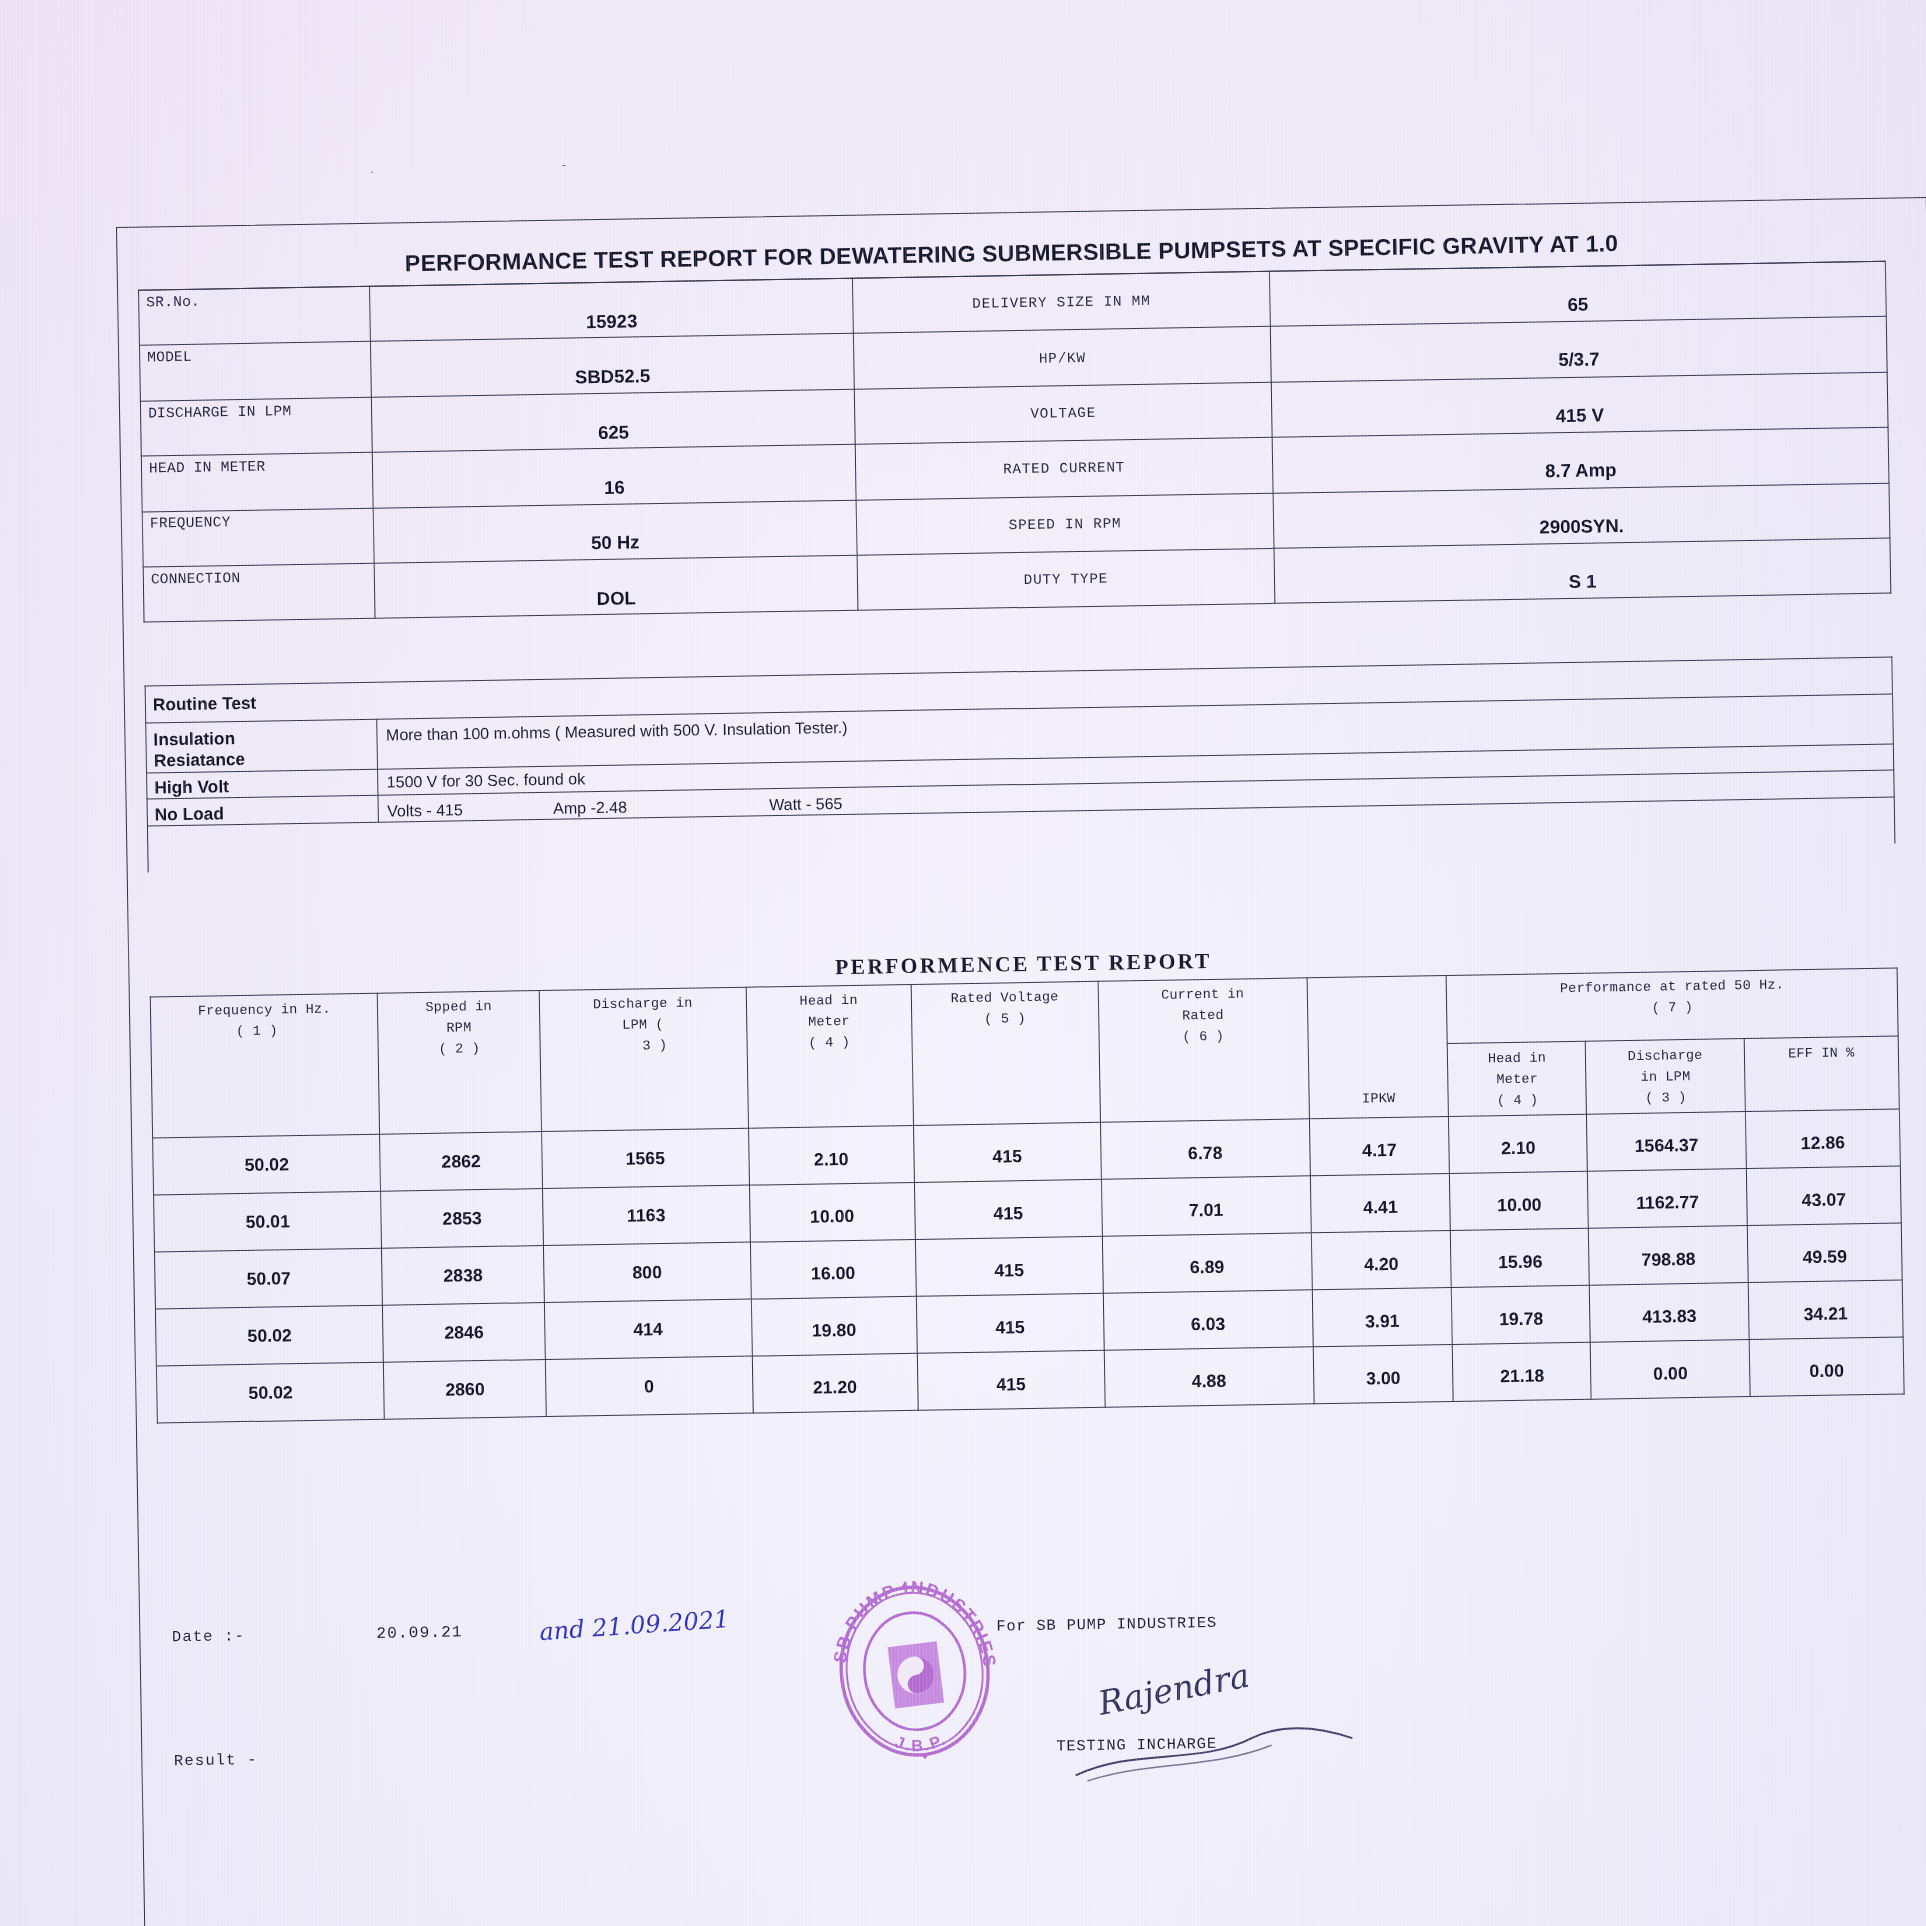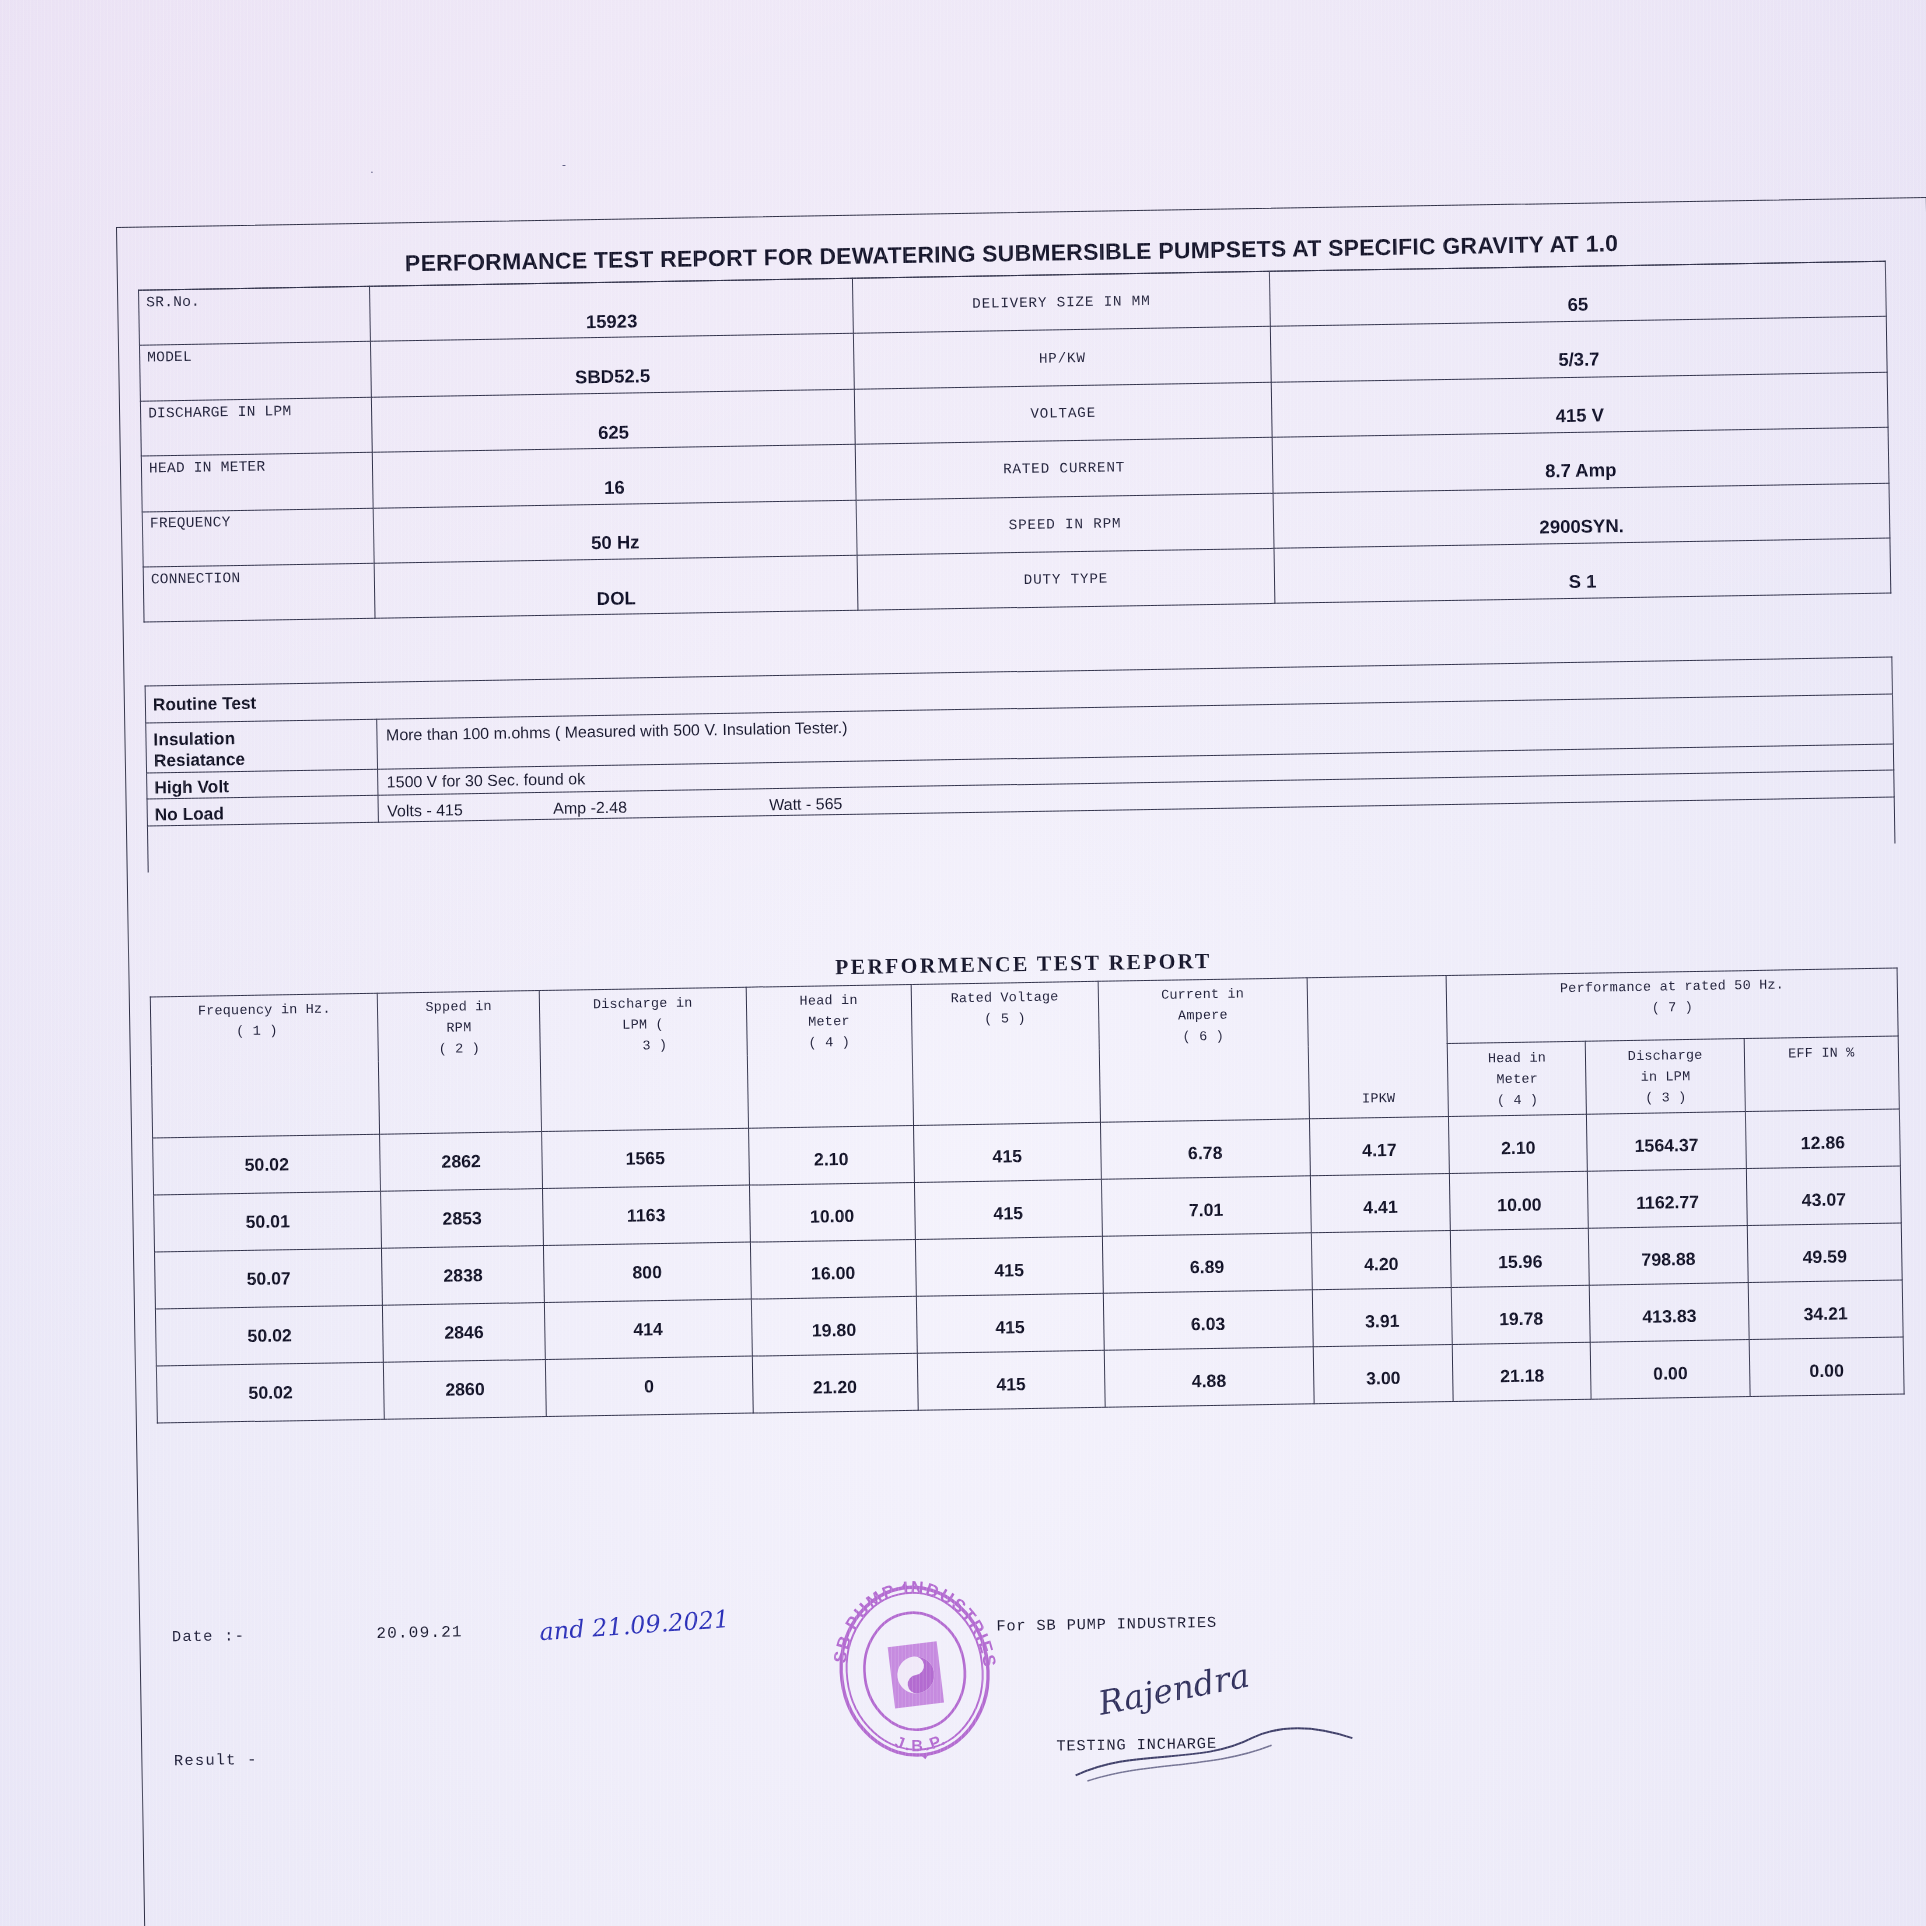--- a/index.html
+++ b/index.html
@@ -333,21 +333,21 @@
           <span>Head in</span><br>
           <span>Meter</span><br>
           <span>( 4 )</span>
         </th>
         <th class="c-volt hdr-h1" rowspan="2">
           <span>Rated Voltage</span><br>
           <span>( 5 )</span>
         </th>
         <th class="c-cur hdr-h1" rowspan="2">
           <span>Current   in</span><br>
-          <span>Ampere</span><br>
+          <span>Rated</span><br>
           <span>( 6 )</span>
         </th>
         <th class="c-ipkw hdr-h1" rowspan="2" style="vertical-align:bottom;padding-bottom:7px">IPKW</th>
         <th colspan="3" style="height:58px">
           <span>Performance at rated 50 Hz.</span><br>
           <span>( 7 )</span>
         </th>
       </tr>
       <tr>
         <th class="c-ph sub-h">

